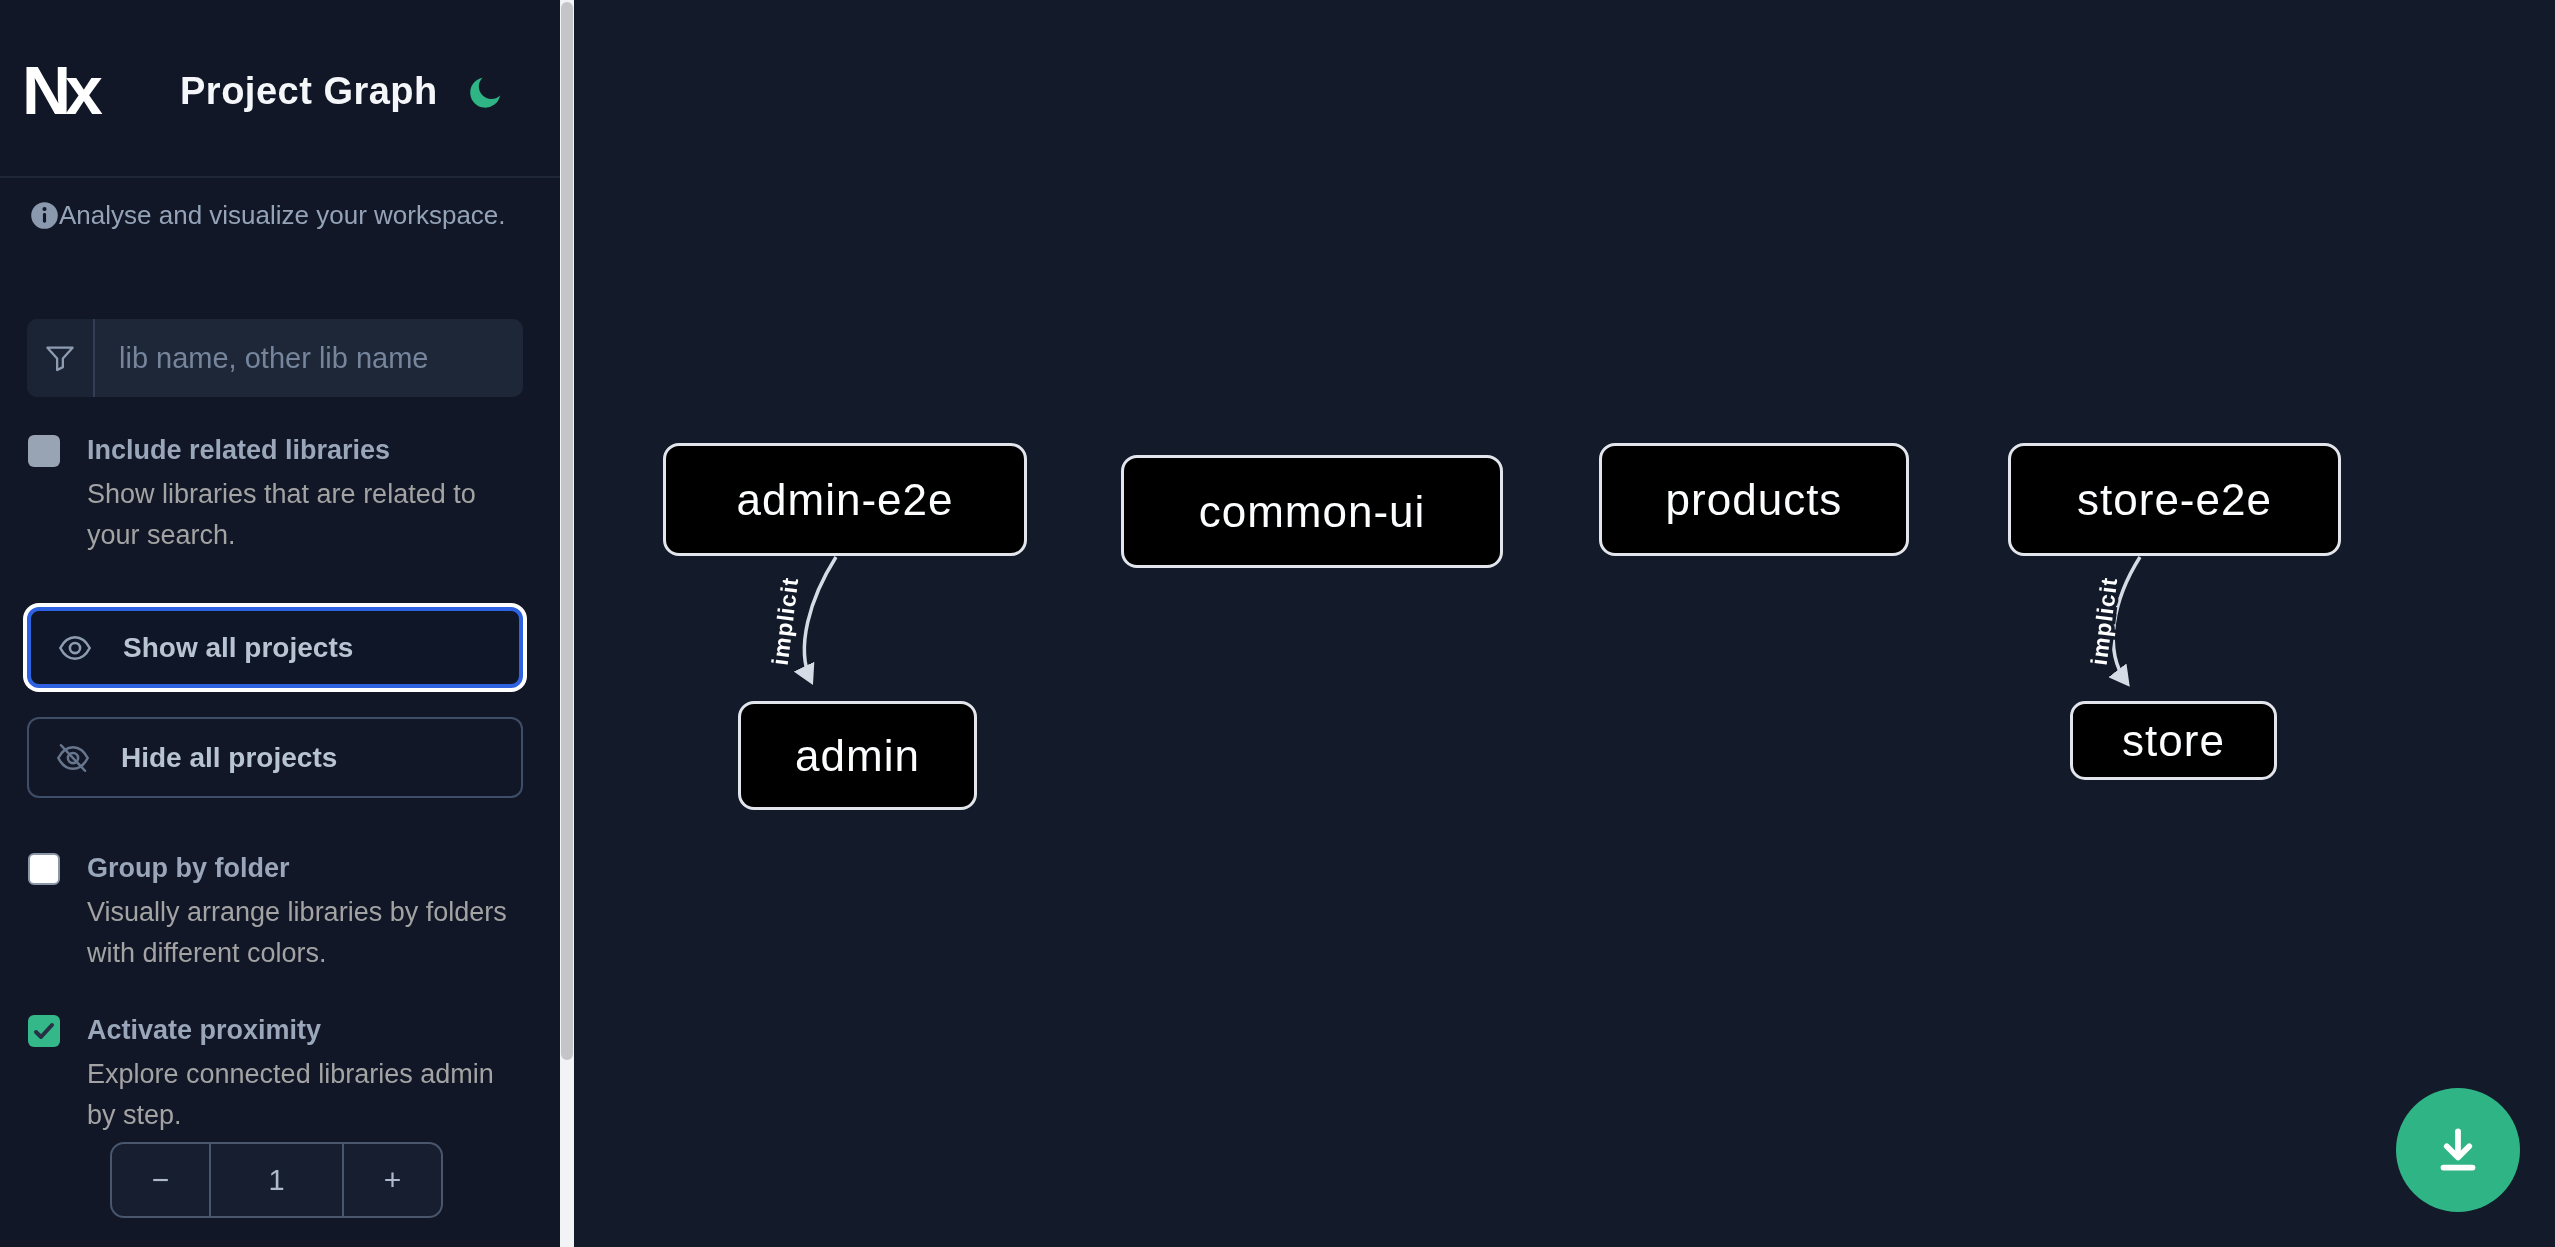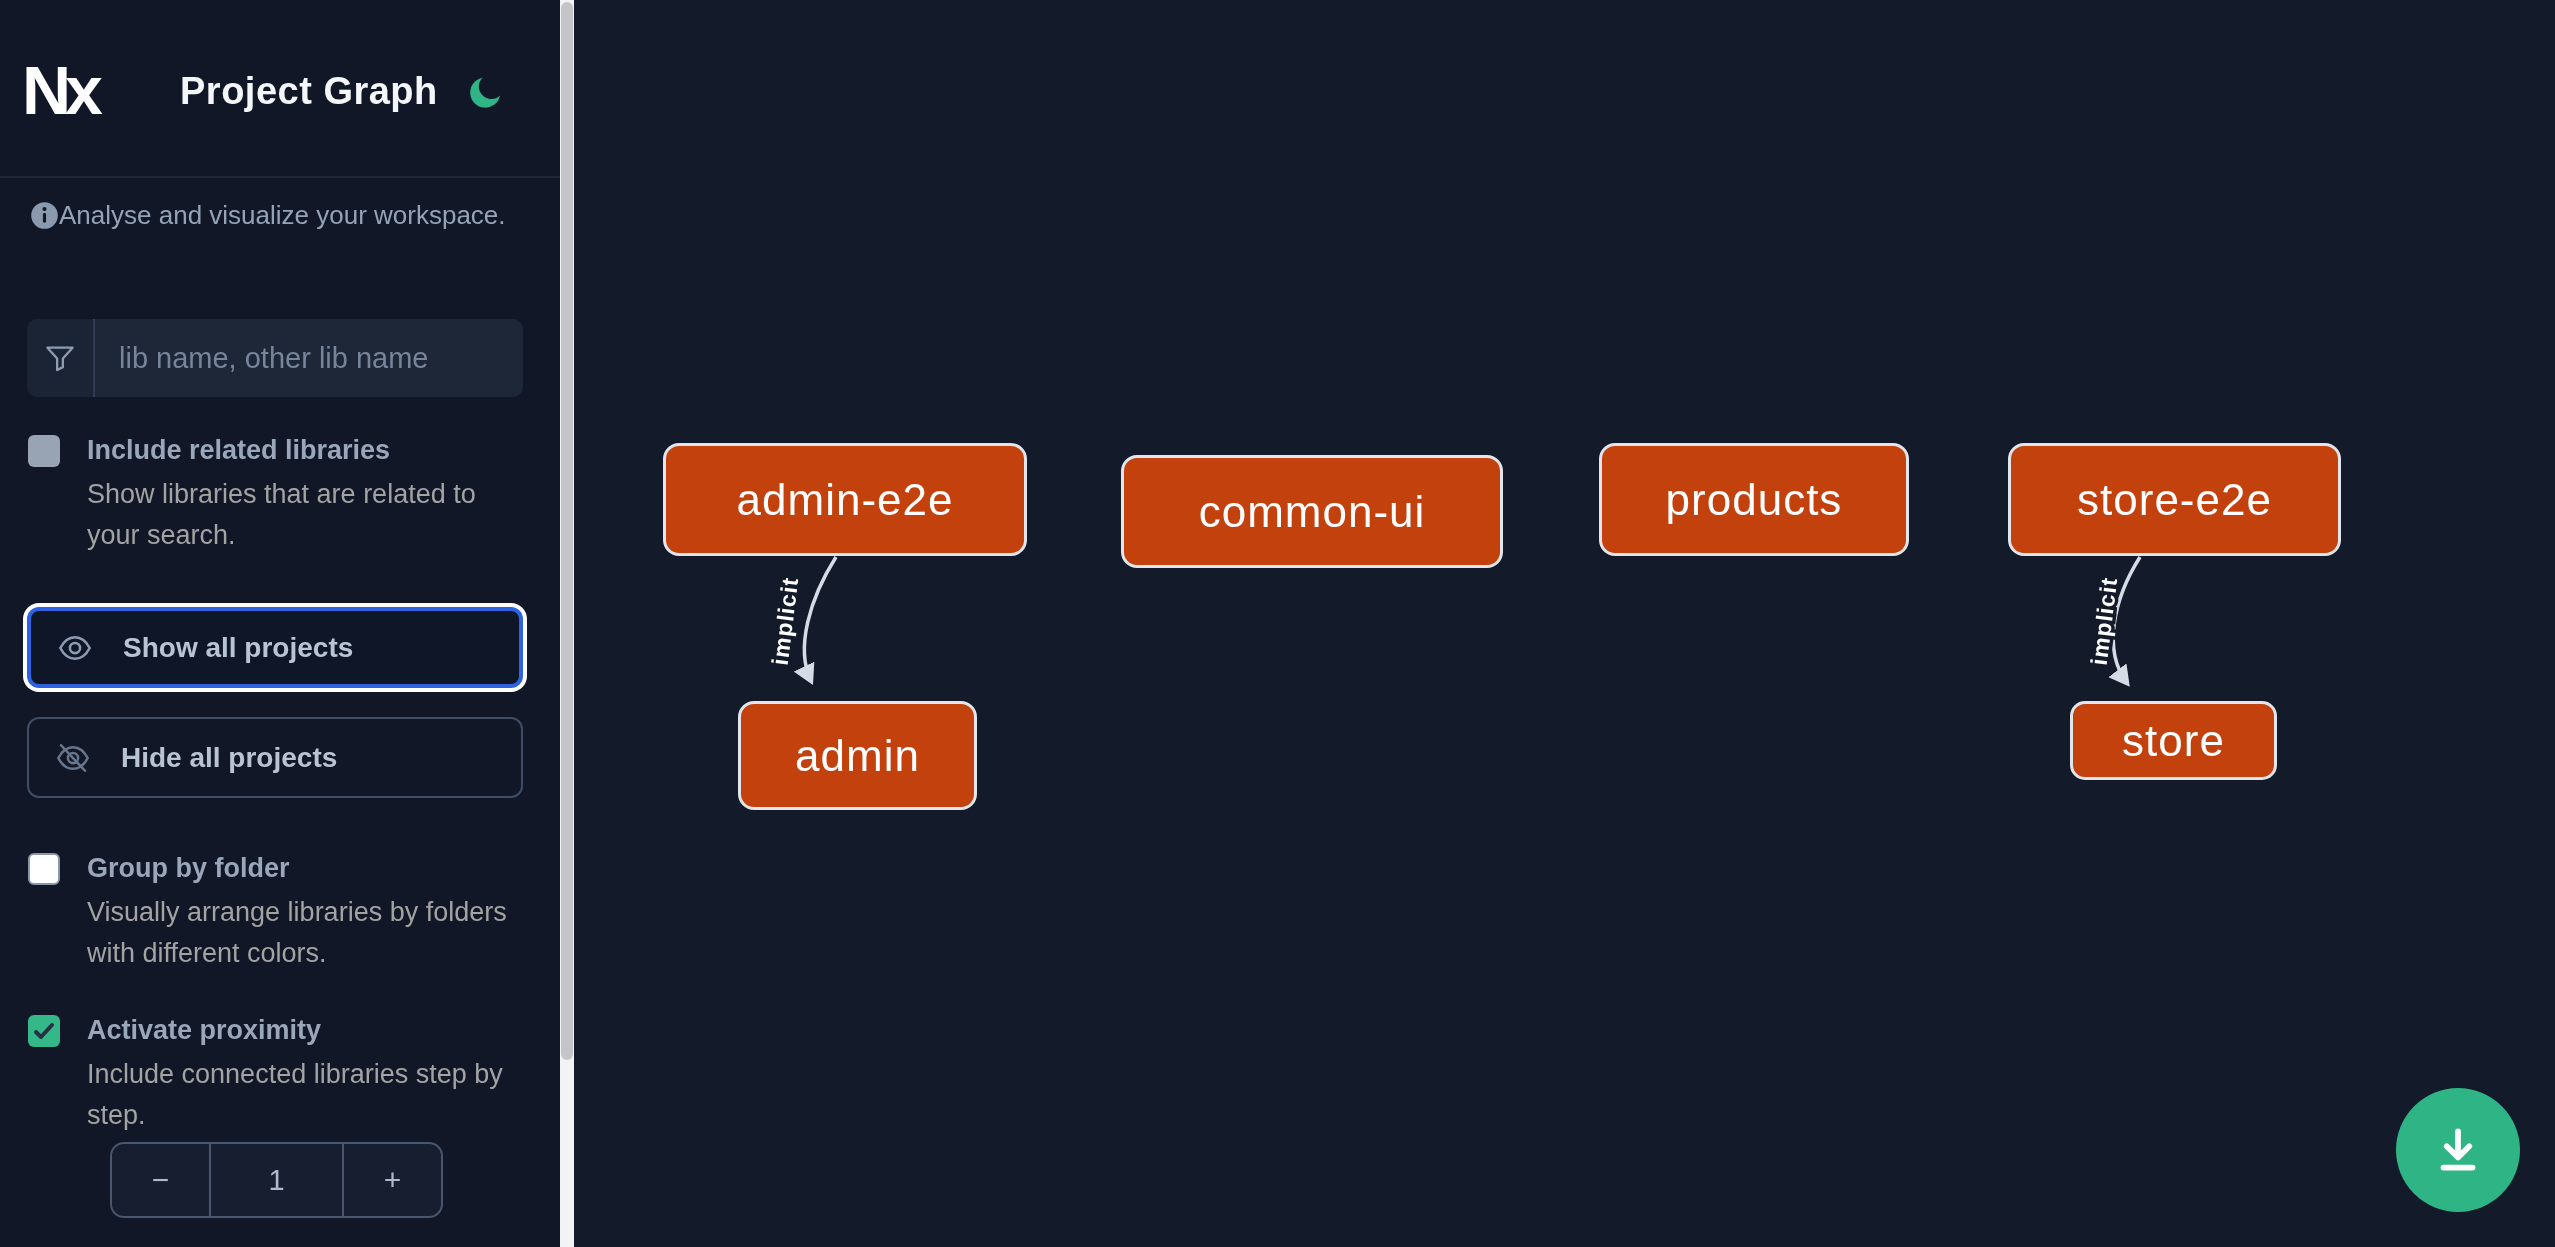--- a/index.html
+++ b/index.html
@@ -58,21 +58,21 @@
   .stepper .seg.val { flex:1; border-left:2px solid #49566d; border-right:2px solid #49566d; font-size:29px; }
 
   
   .scrollbar-track { position:absolute; left:560px; top:0; width:14px; height:1247px; background:#f2f3f5; }
   .scrollbar-thumb { position:absolute; left:1px; top:2px; width:12px; height:1058px;
                      background:#c3c5c9; border-radius:7px; }
 
   
   .graph { position:absolute; left:574px; top:0; width:1981px; height:1247px; background:#131a29; }
   .graph svg.edges { position:absolute; left:0; top:0; }
-  .gnode { position:absolute; background:#c2410c; border:3px solid #e2e6ec; border-radius:16px;
+  .gnode { position:absolute; background:#000000; border:3px solid #e2e6ec; border-radius:16px;
            display:flex; align-items:center; justify-content:center; color:#fcfdfe;
            font-size:44px; letter-spacing:1px; cursor:pointer; }
   .edge-label { font-size:23px; font-weight:700; fill:#ffffff; stroke:#131a29; stroke-width:7px;
                 paint-order:stroke; letter-spacing:1px; cursor:pointer; }
 
   .fab { position:absolute; left:1822px; top:1088px; width:124px; height:124px; border-radius:50%;
          background:#2fb485; display:flex; align-items:center; justify-content:center; cursor:pointer; }
   .fab svg { width:60px; height:60px; }
 </style>
 </head>
@@ -148,21 +148,21 @@
   </div>
 
   <div class="cbrow" style="top:1012px">
     <div class="checkbox green checked">
       <svg width="24" height="24" viewBox="0 0 24 24" fill="none" stroke="#263244" stroke-width="4" stroke-linecap="round" stroke-linejoin="round">
           <path d="M4 13 l5 5 L20 6"></path>
         </svg>
     </div>
     <div class="cbtext">
       <div class="cblabel">Activate proximity</div>
-      <div class="cbdesc">Include connected libraries step by step.</div>
+      <div class="cbdesc">Explore connected libraries admin by step.</div>
     </div>
   </div>
 
   <div class="stepper">
     <div class="seg btn">−</div>
     <div class="seg val">1</div>
     <div class="seg btn">+</div>
   </div>
 </div>
 

